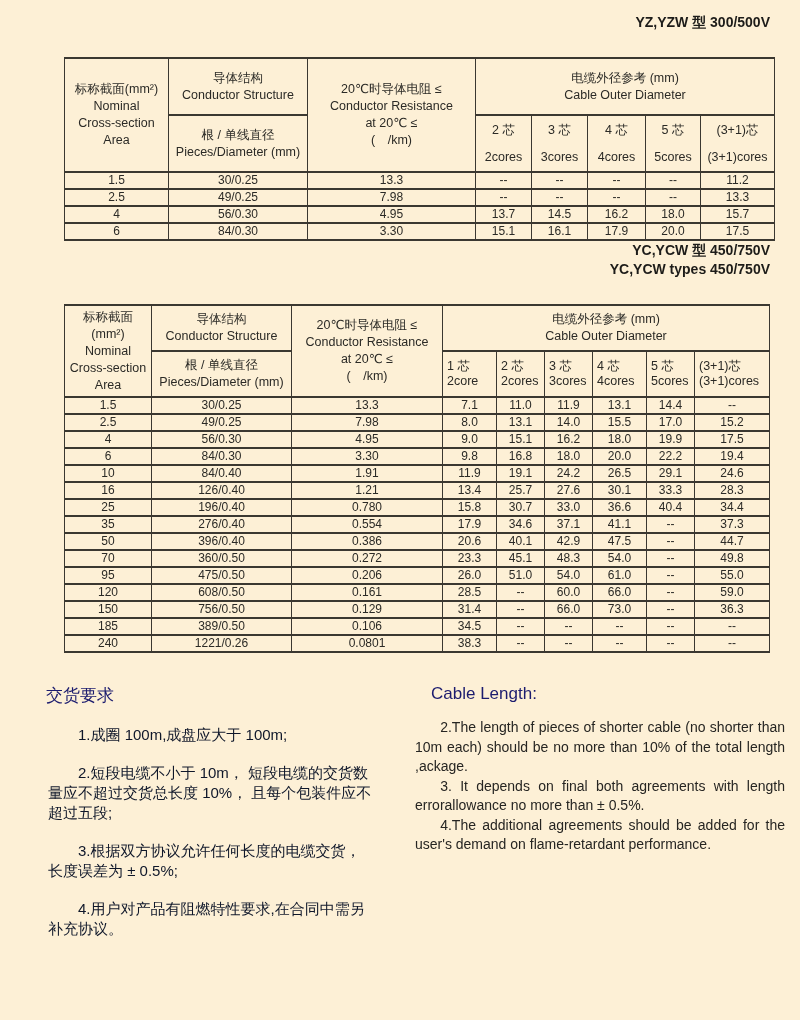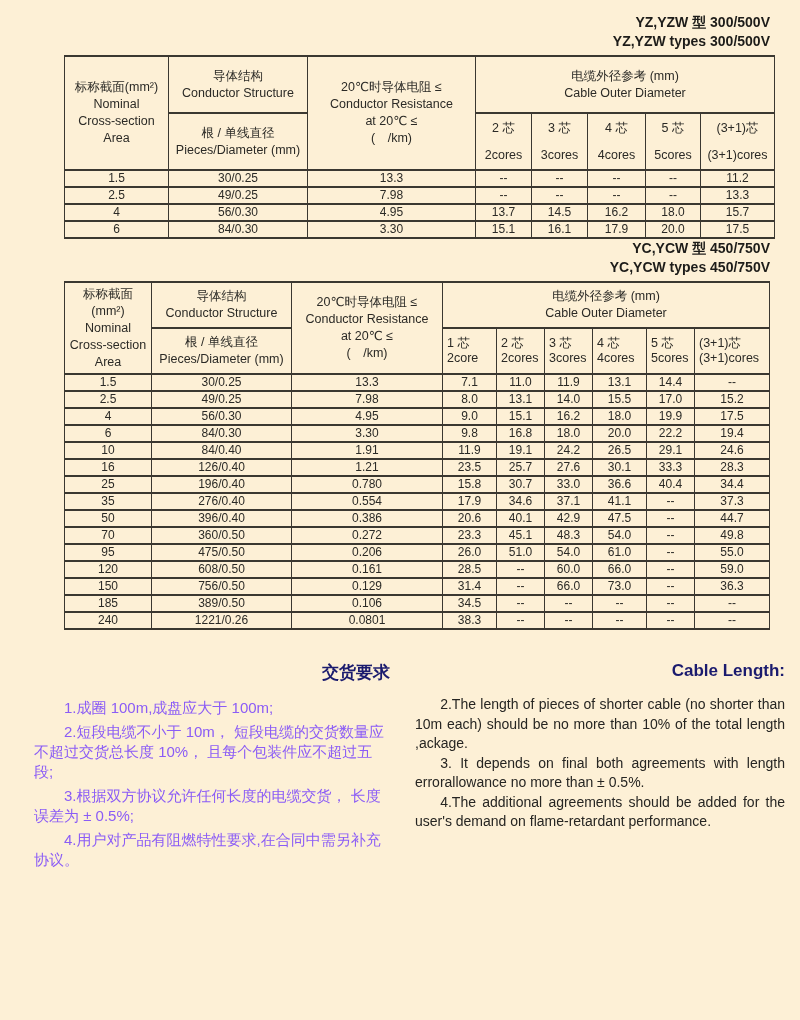--- a/index.html
+++ b/index.html
@@ -21,21 +21,21 @@
     color:#1d1c19;
   }
   .doc-title.first { padding-top:13px; }
   .doc-title.second { }
 
   
   table.spec {
     border-collapse:collapse;
     table-layout:fixed;
     margin-left:64px;
-    margin-top:4px;
+    margin-top:25px;
     background:#fdf0d6;
   }
   table.spec th, table.spec td {
     border-left:1px solid #3b3831;
     border-right:1px solid #3b3831;
     border-top:2px solid #3b3831;
     border-bottom:2px solid #3b3831;
     font-weight:normal;
     text-align:center;
     vertical-align:middle;
@@ -61,50 +61,48 @@
 
   
   .bottom {
     display:flex;
     margin:31px 15px 0 30px;
     gap:25px;
   }
   .bottom .colL { width:360px; }
   .bottom .colR { width:370px; }
   .bottom h3 {
-    margin:0 0 14px 0;
+    margin:0 0 14px 16px;
     font-size:17px;
-    font-weight:bold;
+    font-weight:normal;
     color:#1b1b6e;
-    text-align:right;
   }
   .colL p {
-    margin:4px;
+    margin:18px;
     font-size:15px;
     line-height:20px;
     text-indent:2em;
-    color:#8b5cf6;
+    color:#0f172a;
   }
   .colR p {
     margin:0;
     font-size:14px;
     line-height:19.5px;
     text-indent:1.8em;
     text-align:justify;
     color:#262522;
   }
 </style>
 </head>
 <body>
 
 <div class="page">
 
   <div class="doc-title first">
     <div>YZ,YZW 型 300/500V</div>
-    <div>YZ,YZW types 300/500V</div>
   </div>
 
   <table class="spec t1">
     <colgroup>
       <col style="width:104px">
         <col style="width:139px">
         <col style="width:168px">
       <col style="width:56px">
         <col style="width:56px">
         <col style="width:58px">
@@ -287,21 +285,21 @@
           <td>19.1</td>
           <td>24.2</td>
           <td>26.5</td>
           <td>29.1</td>
           <td>24.6</td>
         </tr>
         <tr>
           <td>16</td>
           <td>126/0.40</td>
           <td>1.21</td>
-          <td>23.5</td>
+          <td>13.4</td>
           <td>25.7</td>
           <td>27.6</td>
           <td>30.1</td>
           <td>33.3</td>
           <td>28.3</td>
         </tr>
         <tr>
           <td>25</td>
           <td>196/0.40</td>
           <td>0.780</td>

